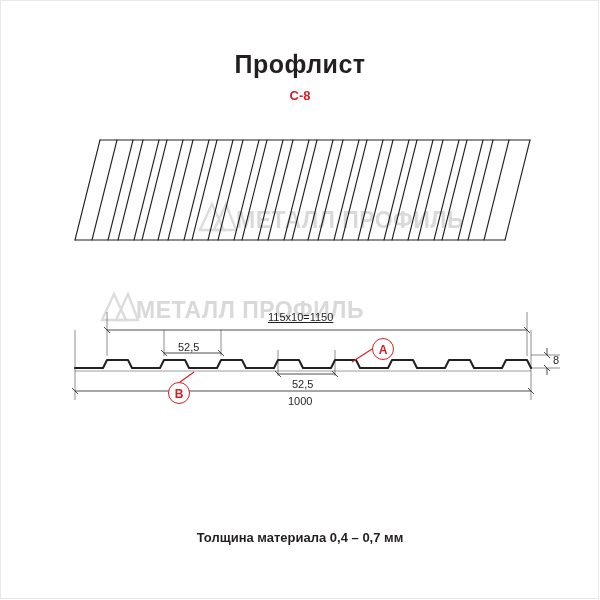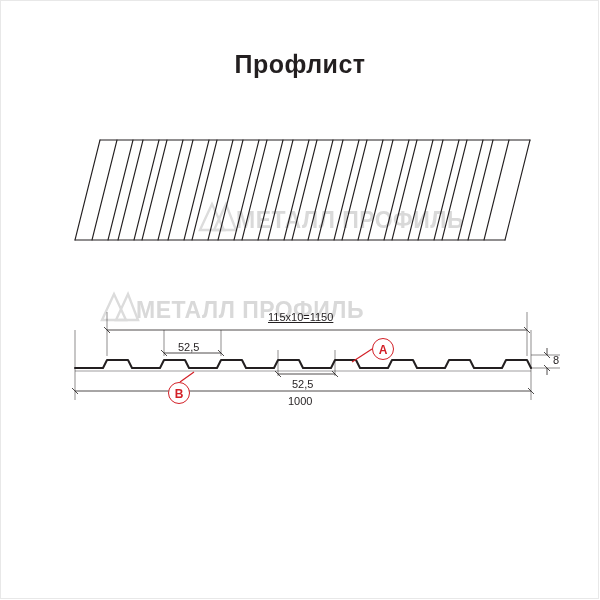--- a/index.html
+++ b/index.html
@@ -116,20 +116,21 @@
   }
 </style>
 </head>
 <body>
 
 <div class="page">
 
   <div class="frame-border"></div>
 
   <div class="title">Профлист</div>
+  <div class="subtitle">С-8</div>
 
   <div class="wm wm1">МЕТАЛЛ ПРОФИЛЬ</div>
   <div class="wm wm2">МЕТАЛЛ ПРОФИЛЬ</div>
 
   <svg class="wm-logo" style="left:198px; top:200px;" width="40" height="34" viewBox="0 0 40 34">
     <path d="M2 30 L14 4 L26 30 Z" fill="none" stroke="#dcdcdc" stroke-width="2.4"></path>
     <path d="M16 30 L28 4 L38 30 Z" fill="none" stroke="#dcdcdc" stroke-width="2.4"></path>
   </svg>
   <svg class="wm-logo" style="left:100px; top:290px;" width="40" height="34" viewBox="0 0 40 34">
     <path d="M2 30 L14 4 L26 30 Z" fill="none" stroke="#dcdcdc" stroke-width="2.4"></path>
@@ -256,14 +257,15 @@
 
   <div class="dim-text" style="left:268px; top:311px;text-decoration:underline;">115х10=1150</div>
   <div class="dim-text" style="left:178px; top:341px;">52,5</div>
   <div class="dim-text" style="left:292px; top:378px;">52,5</div>
   <div class="dim-text" style="left:553px; top:354px;">8</div>
   <div class="dim-text" style="left:288px; top:395px;">1000</div>
 
   <div class="callout-label" style="left:372px; top:338px;">A</div>
   <div class="callout-label" style="left:168px; top:382px;">B</div>
 
+  <div class="footer-note">Толщина материала 0,4 – 0,7 мм</div>
 
 </div>
 
 </body></html>

